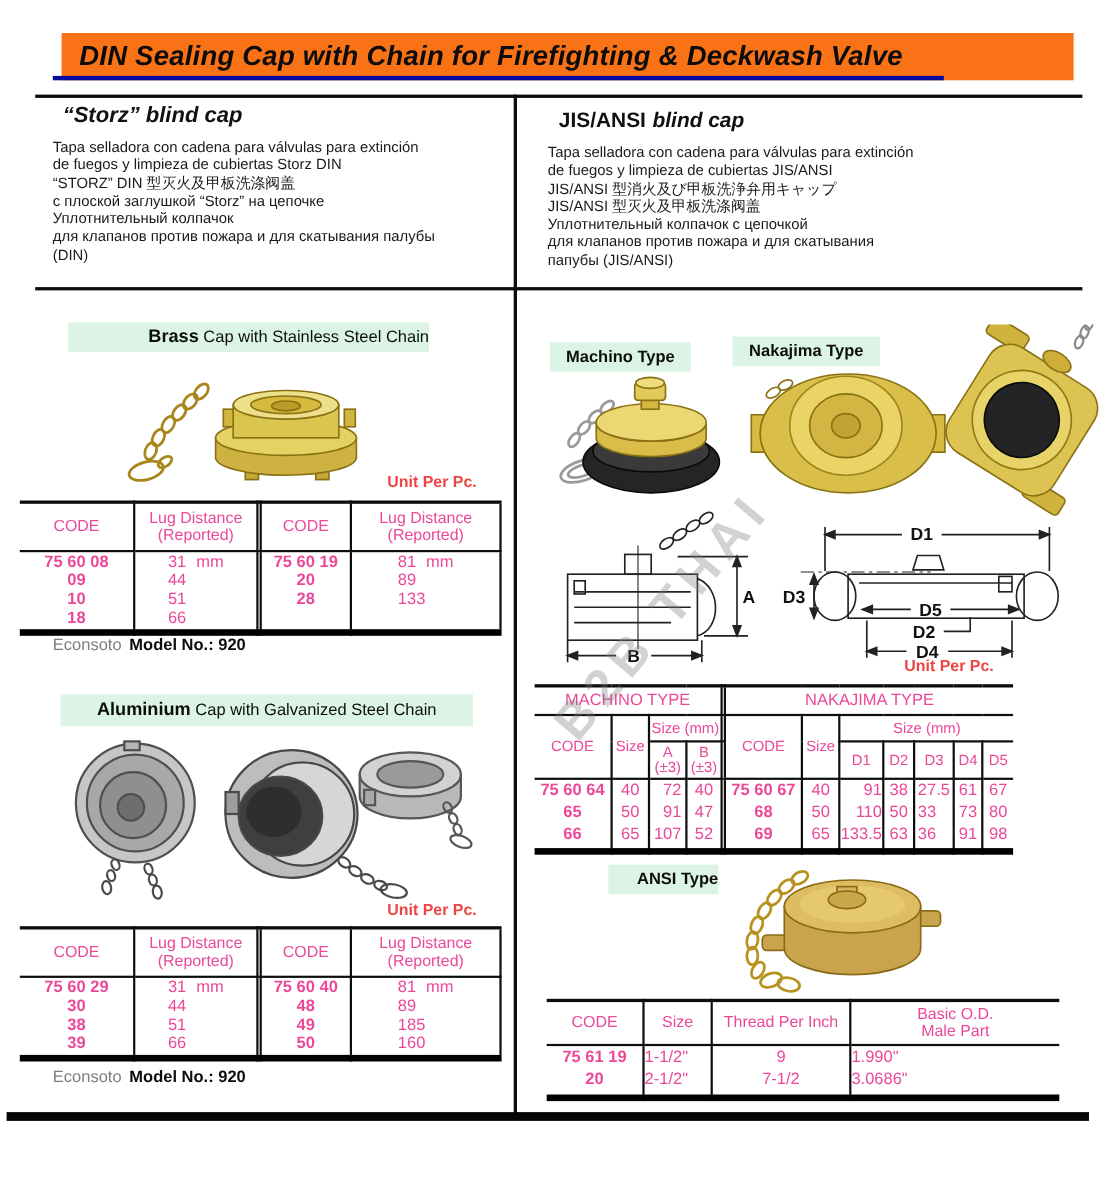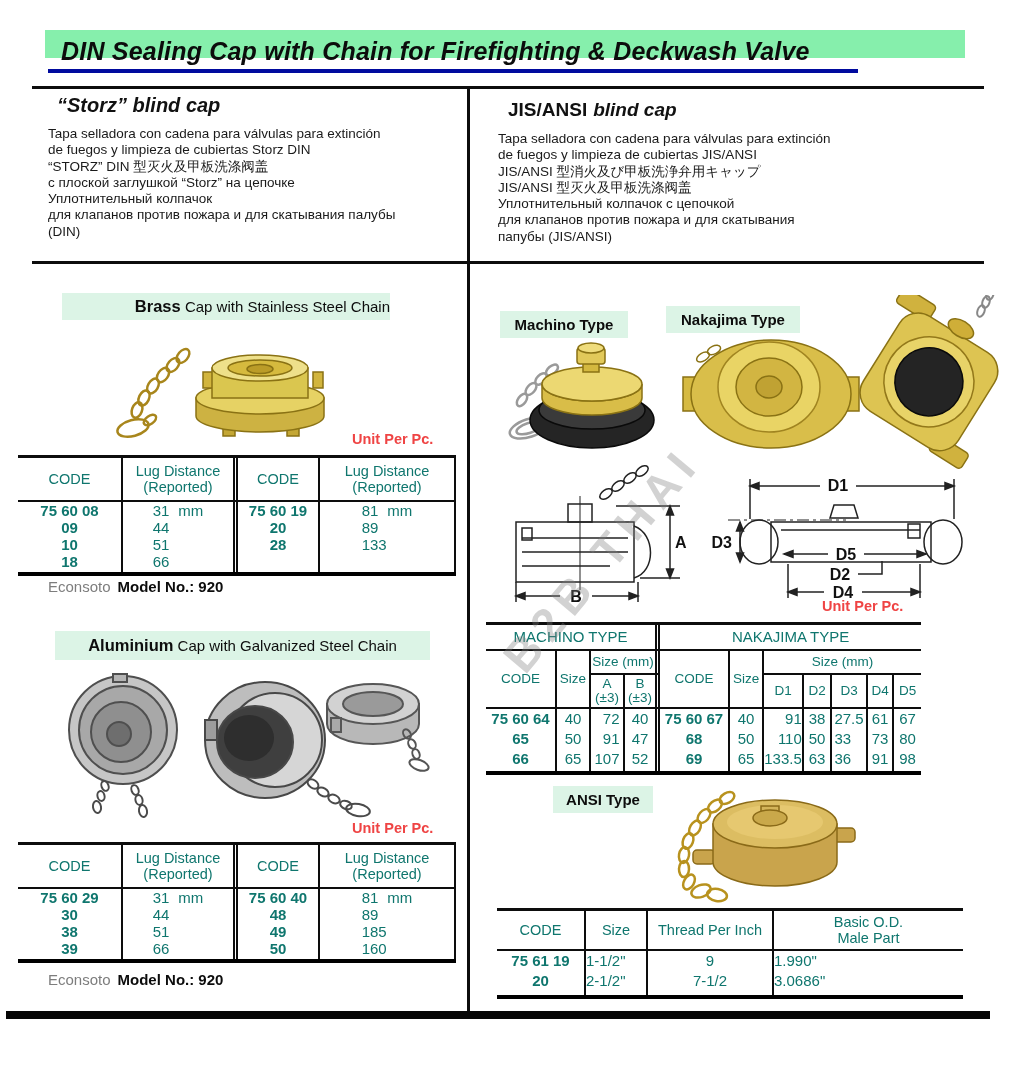--- a/index.html
+++ b/index.html
@@ -3,21 +3,21 @@
 <meta charset="utf-8">
 <style>
   html,body { margin:0; padding:0; background:#ffffff; }
   #page {
     position:relative; width:1016px; height:1084px; background:#ffffff;
     font-family:"Liberation Sans", sans-serif; color:#111; overflow:hidden;
   }
   .abs { position:absolute; }
 
   
-  .hdr-band { left:45px; top:30px; width:920px; height:28px; background:#86efac; }
+  .hdr-band { left:56px; top:30px; width:920px; height:43px; background:#f97316; }
   .hdr-title { font-size:25px; font-weight:bold; font-style:italic; padding:7px 0 0 16px; color:#0c0c0c; letter-spacing:0.2px; }
   .hdr-underline { left:48px; top:69px; width:810px; height:4px; background:#000a9e; }
 
   
   .rule-top    { left:32px; top:86px;  width:952px; height:3px; background:#0d0d0d; }
   .rule-mid    { left:32px; top:261px; width:952px; height:3px; background:#0d0d0d; }
   .vdiv        { left:467px; top:86px; width:3px; height:928px; background:#0d0d0d; }
   .rule-bottom { left:6px;  top:1011px; width:984px; height:8px; background:#060606; }
 
   
@@ -29,36 +29,36 @@
   .desc-r { left:498px; top:131px; width:466px; }
 
   
   .banner { background:#dcf4e6; text-align:center; color:#0d0d0d; }
   .banner .b-bold { font-weight:bold; font-size:16.5px; }
   .banner .b-rest { font-size:15px; }
   .banner-brass    { left:62px;  top:293px; width:328px; height:27px; line-height:27px;text-align:right; }
   .banner-alu      { left:55px;  top:631px; width:375px; height:29px; line-height:29px; }
   .banner-machino  { left:500px; top:311px; width:128px; height:27px; line-height:27px; font-weight:bold; font-size:15px; }
   .banner-nakajima { left:666px; top:306px; width:134px; height:27px; line-height:27px; font-weight:bold; font-size:15px; }
-  .banner-ansi     { left:553px; top:786px; width:100px; height:27px; line-height:27px; font-weight:bold; font-size:15px; }
+  .banner-ansi     { left:553px; top:786px; width:100px; height:27px; line-height:27px; font-weight:bold; font-size:15px;text-align:right; }
 
   .unit { font-size:14.5px; font-weight:bold; color:#ef4444; }
   .unit-1 { left:352px; top:431px; }
   .unit-2 { left:352px; top:820px; }
   .unit-3 { left:822px; top:598px; }
 
   .note { font-size:15px;text-align:right; }
   .note .n-light { color:#7d7d7d; }
   .note .n-bold  { font-weight:bold; margin-left:7px; color:#0c0c0c; }
   .note-1 { left:48px; top:578px; }
   .note-2 { left:48px; top:971px; }
 
   
-  table.cat { border-collapse:collapse; table-layout:fixed; font-size:15px; color:#0f766e;
-              border-top:3px solid #0d0d0d; border-bottom:4px solid #000000; }
+  table.cat { border-collapse:collapse; table-layout:fixed; font-size:15px; color:#ec4899;
+              border-top:3px solid #0d0d0d; border-bottom:6px solid #000000; }
   .cat th, .cat td { padding:0; margin:0; }
   .cat th { font-weight:normal; font-size:14.5px; text-align:center; vertical-align:middle; line-height:16px; }
   .vr { border-right:2px solid #0d0d0d; }
   .hb { border-bottom:2px solid #0d0d0d; }
   td.sp { width:3px; }
   .dcell { vertical-align:top; text-align:center; padding-top:5px; }
   .stk-code { display:inline-block; font-weight:bold; line-height:17px; }
   .stk-num  { display:inline-block; text-align:left; line-height:17px; }
   .stk20 div, .stk20 { line-height:20px; }
   .mm { margin-left:9px; }

